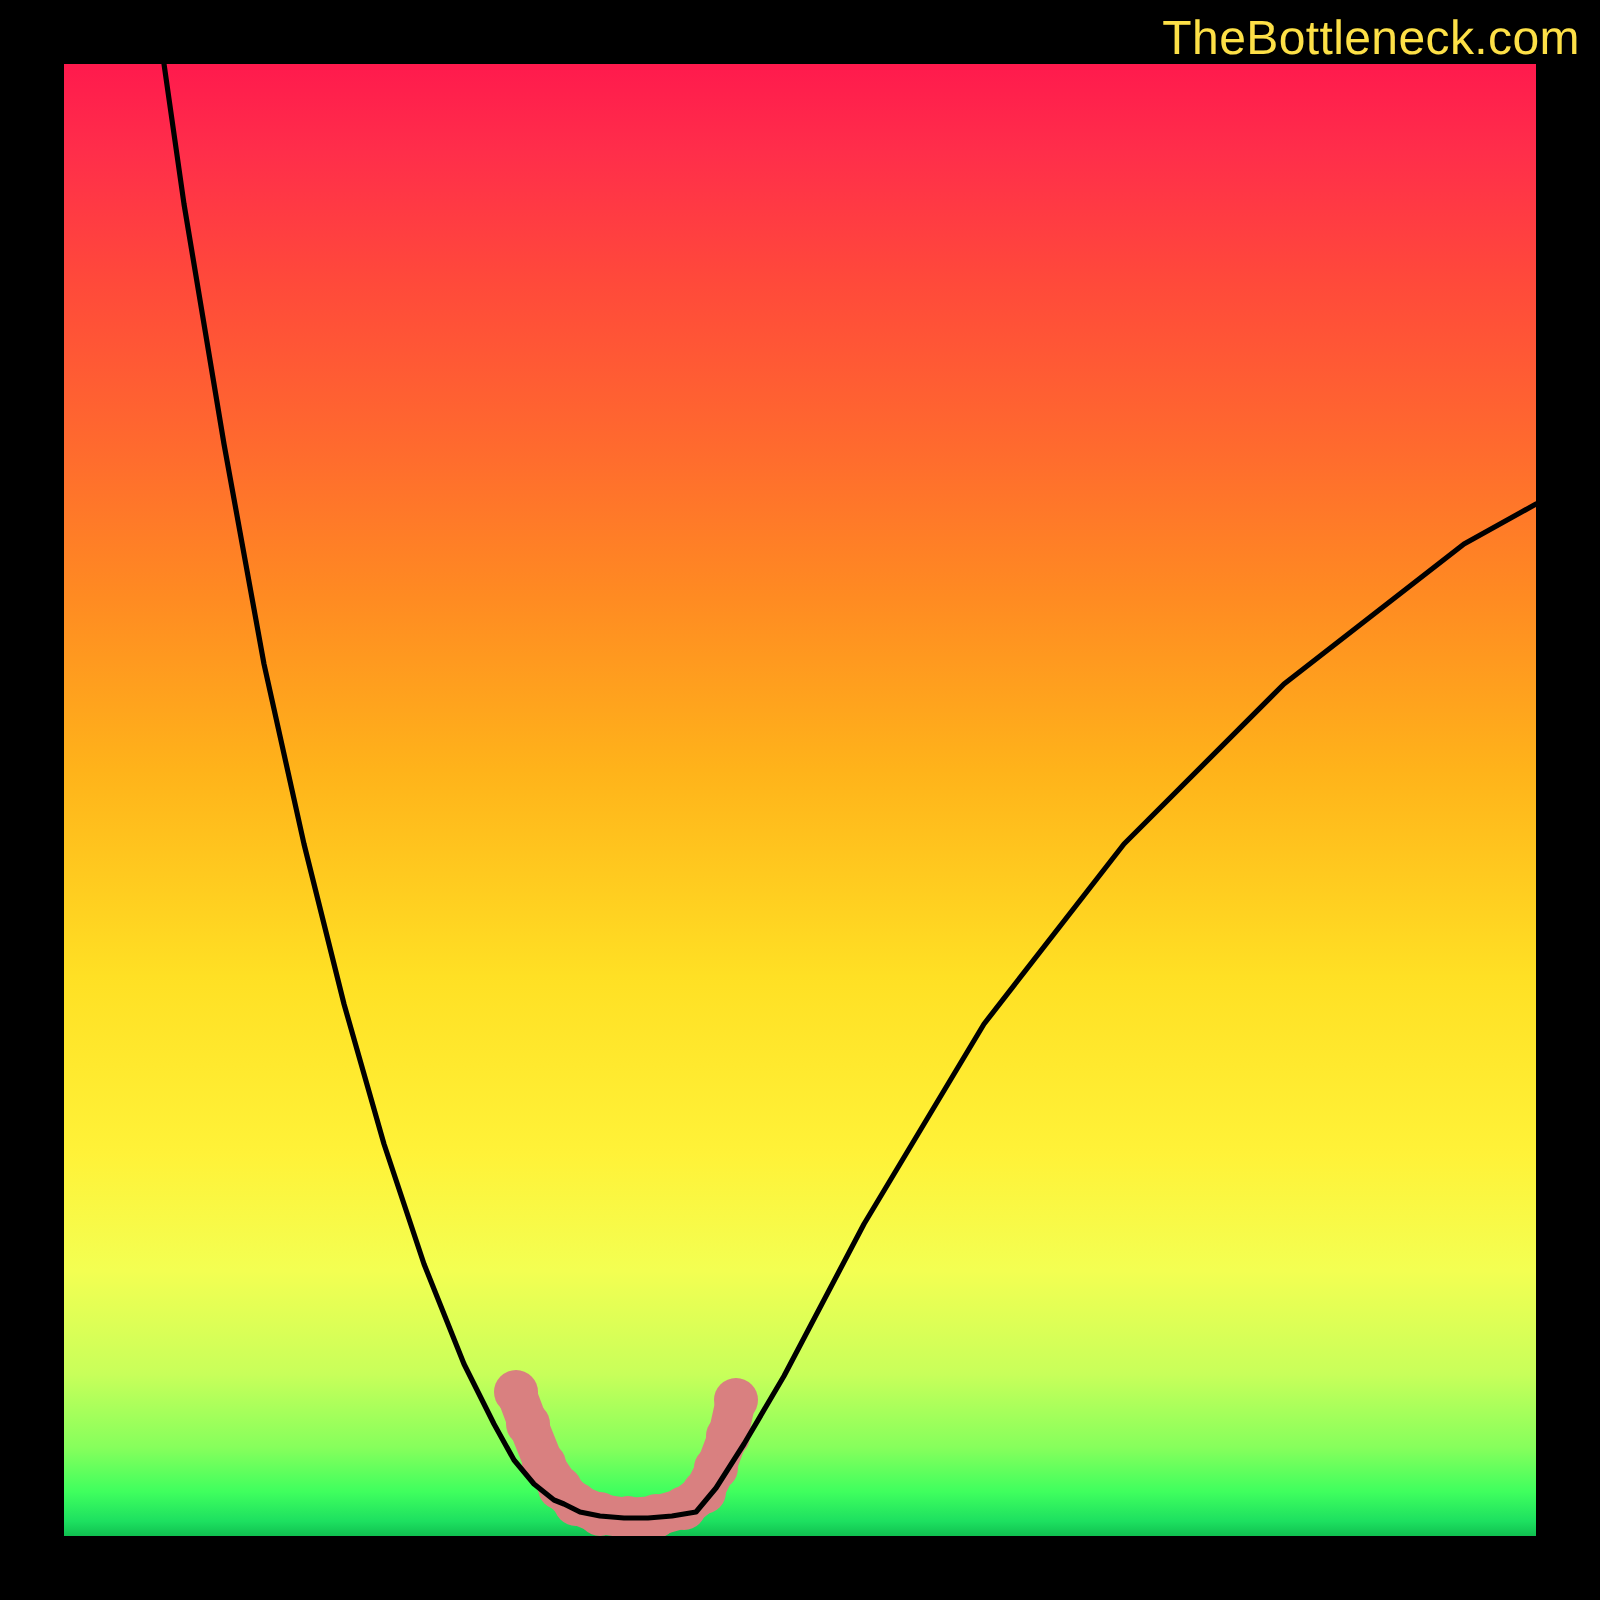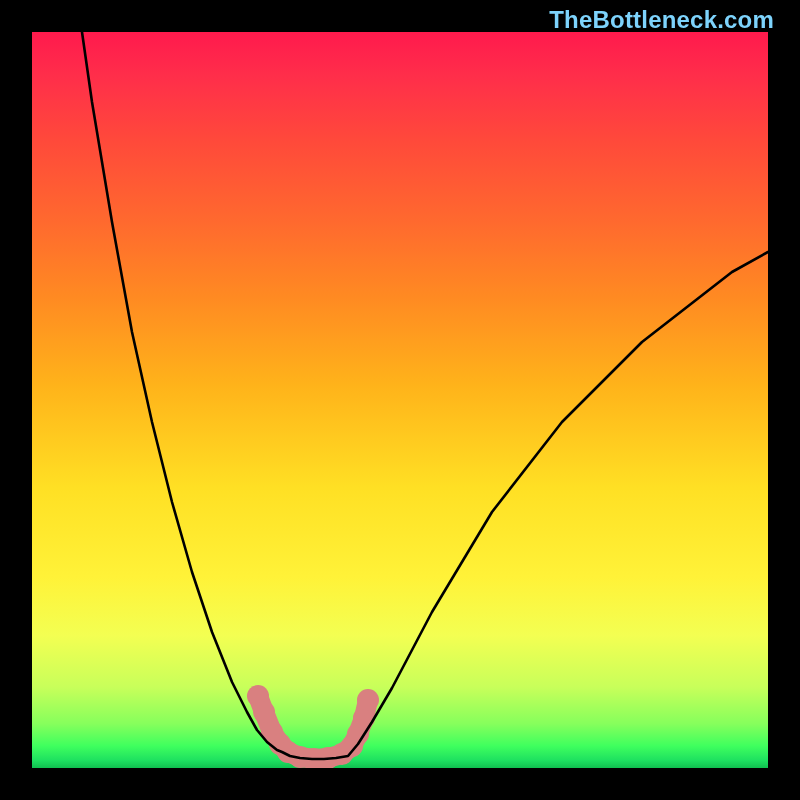--- a/index.html
+++ b/index.html
@@ -39,24 +39,24 @@
       #c8ff5a 89%,
       #86ff5c 94%,
       #3fff5e 97%,
       #1de060 99%,
       #10c050 100%
     );
   }
   .watermark {
     position: absolute;
     top: 6px;
-    right: 26px;
-    color: #7dd3fc;
+    right: 10px;
+    color: #fde047;
     font-size: 24px;
-    font-weight: 700;
+    font-weight: 400;
     letter-spacing: 0.2px;
     user-select: none;
   }
   svg.curve {
     position: absolute;
     top: 0;
     left: 0;
   }
 </style>
 </head>

